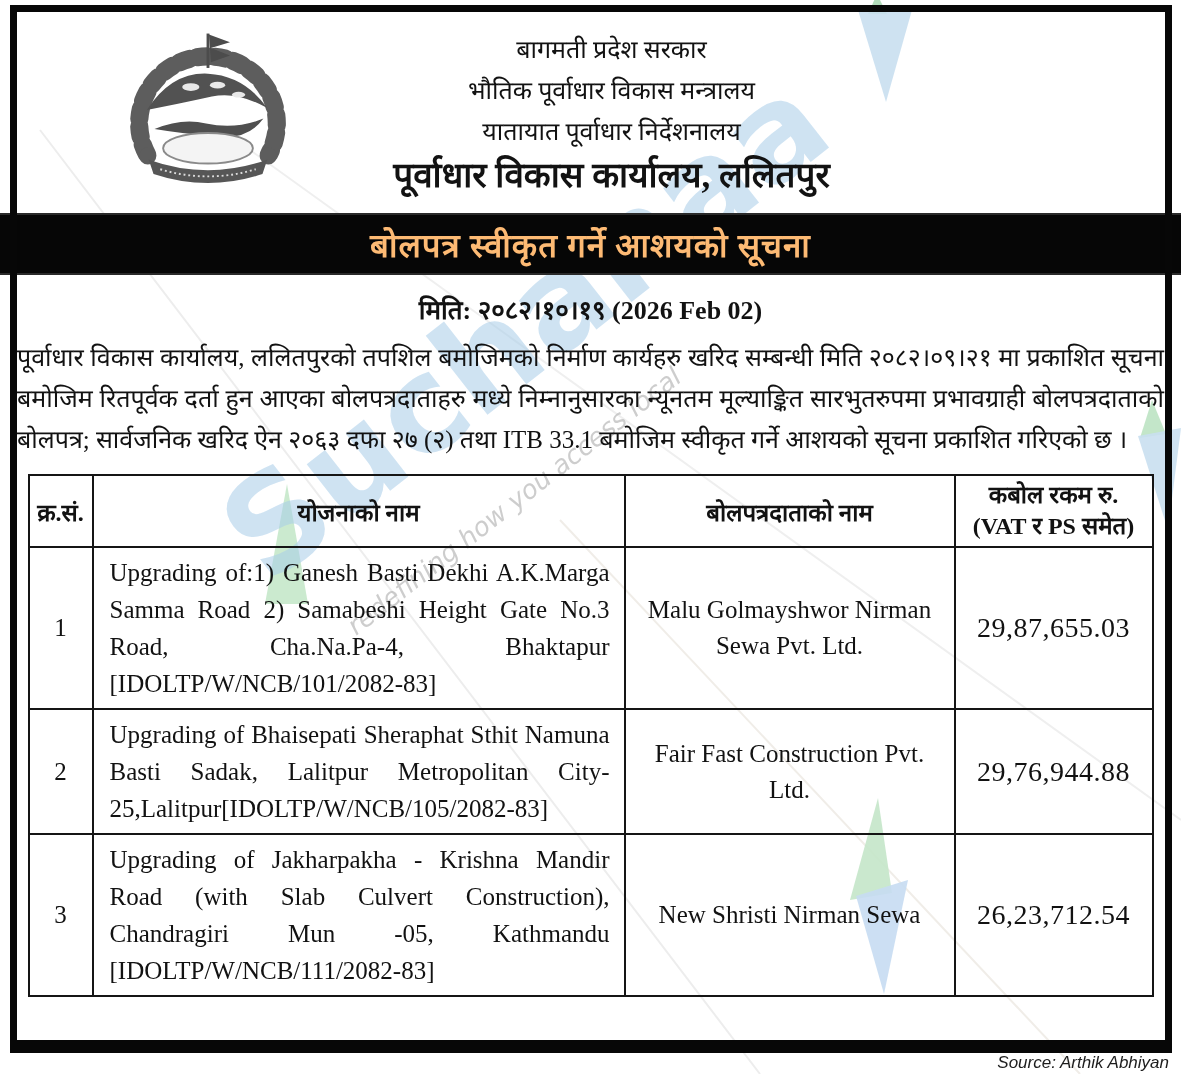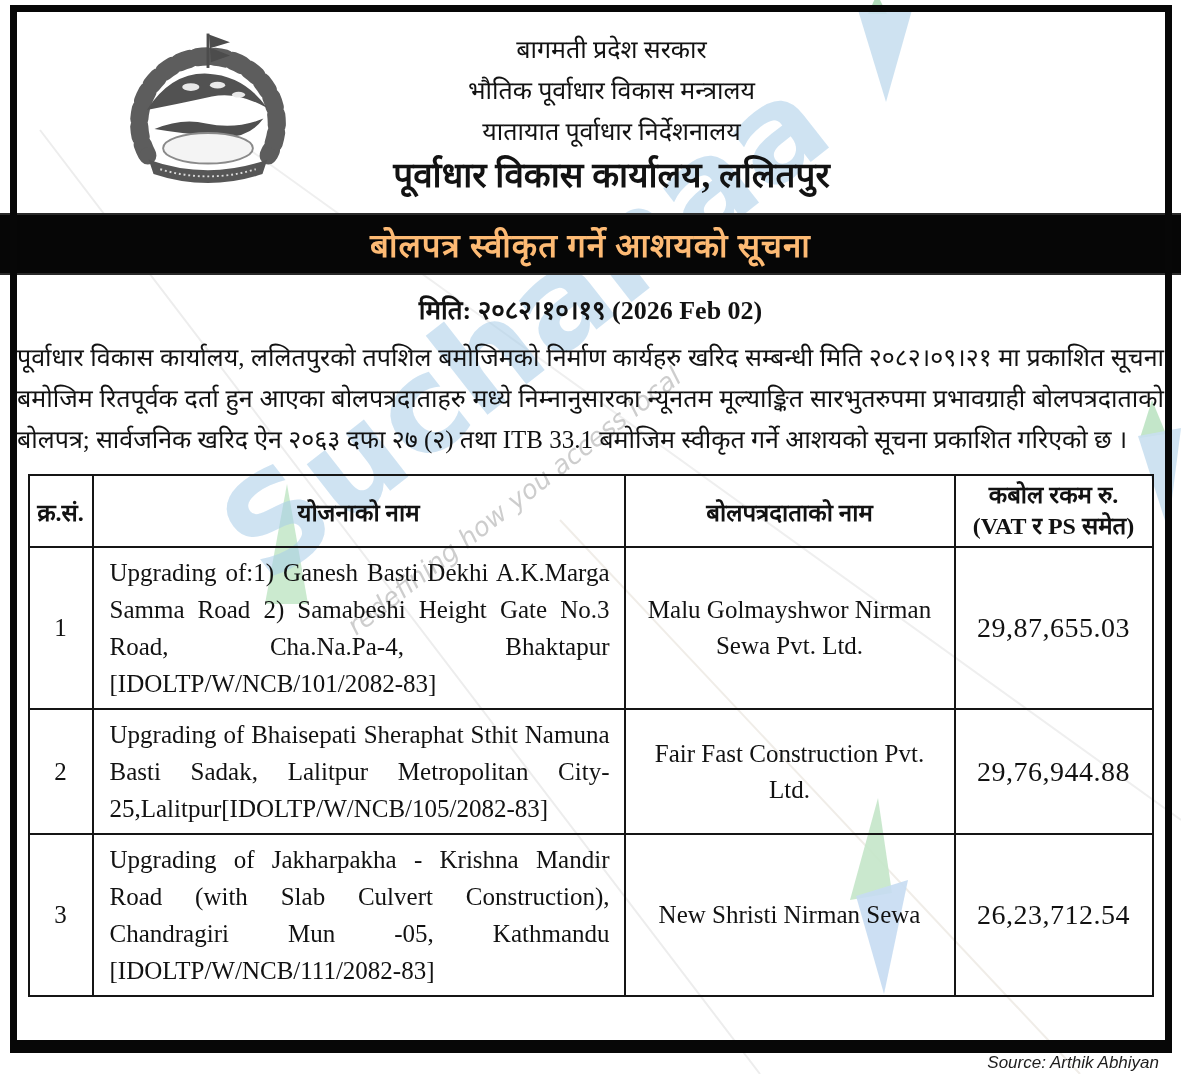--- a/index.html
+++ b/index.html
@@ -37,21 +37,21 @@
   table.tender { border-collapse:collapse; margin:14px auto 0 auto; table-layout:fixed; width:1124px; }
   table.tender th, table.tender td { border:2px solid #151515; vertical-align:middle; }
   table.tender th { font-size:24px; font-weight:bold; text-align:center; padding:4px; }
   th.h-amount { font-size:23px; line-height:1.3; }
   td.c-sn { text-align:center; font-size:25px; }
   td.c-project { text-align:justify; padding:6px 14px 6px 16px; font-size:25px; line-height:1.48; }
   td.c-bidder { text-align:center; font-size:25px; padding:4px 12px; line-height:1.45;margin-left:38px; }
   td.c-amount { text-align:center; font-size:28px; letter-spacing:0.5px; }
   .signature { text-align:right; padding-right:28px; font-size:27px; font-weight:bold; margin-top:16px; }
   .source-line {
-    position:absolute; right:22px; top:1053px; z-index:2;
+    position:absolute; right:12px; top:1053px; z-index:2;
     font-family:"Liberation Sans","DejaVu Sans",sans-serif;
     font-style:italic; font-size:17px; color:#1d1d1d;
   }
 </style>
 </head>
 <body>
 
 <div class="page">
 
   <div class="wm-layer">

